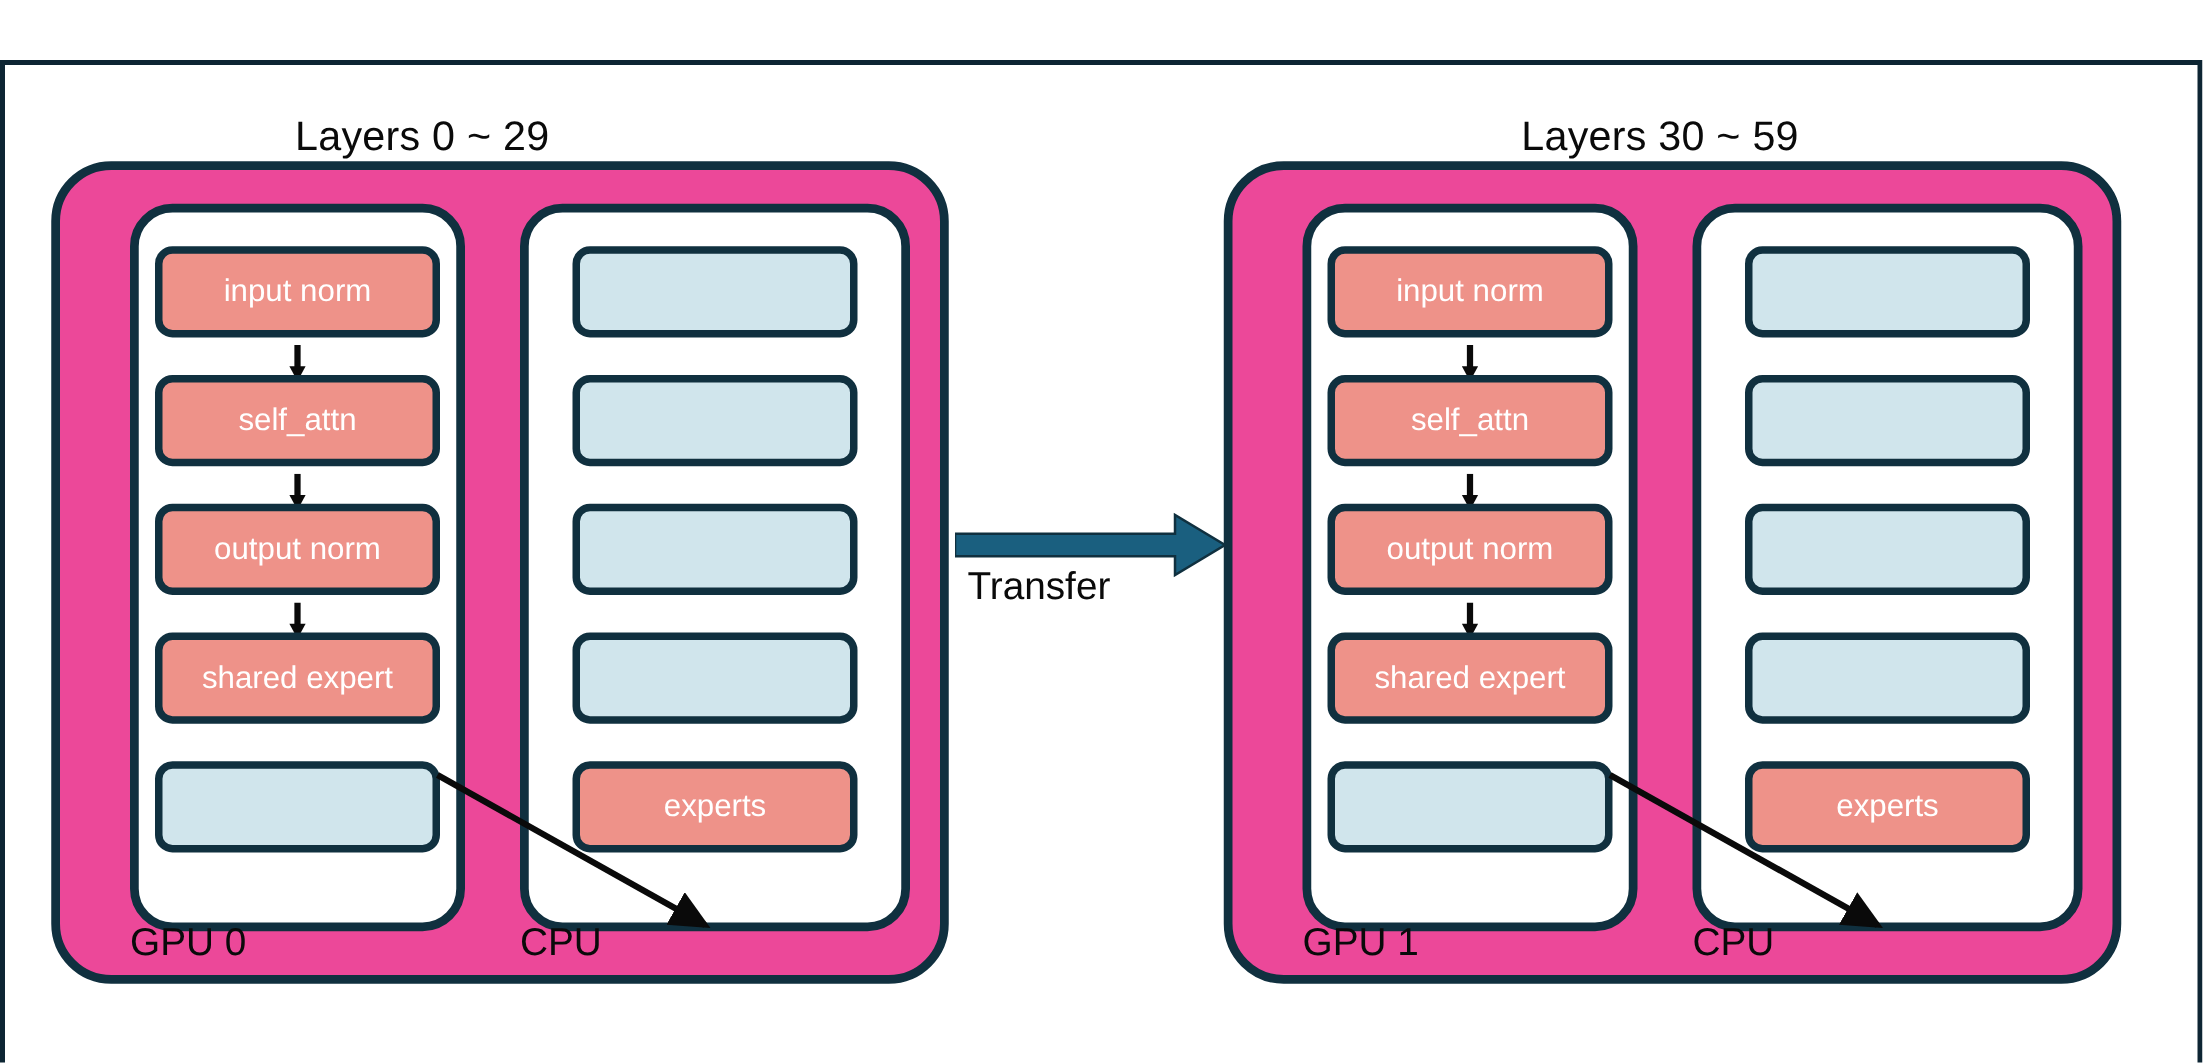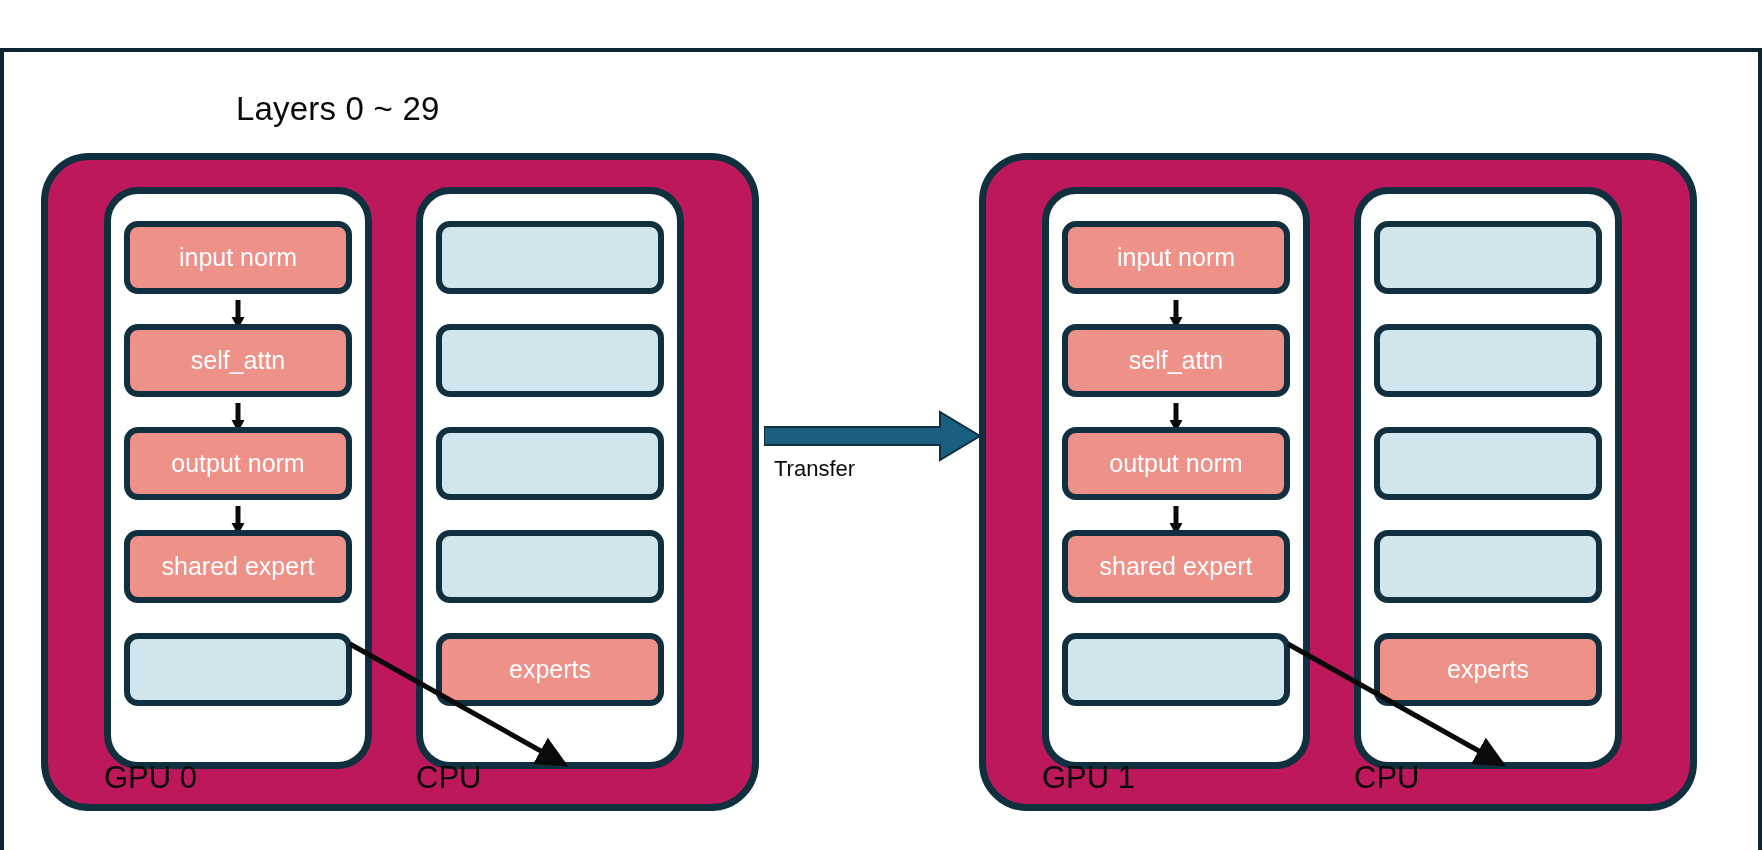--- a/index.html
+++ b/index.html
@@ -31,47 +31,47 @@
     white-space: nowrap;
     letter-spacing: 0.2px;
     font-family: "Liberation Sans", sans-serif;
   }
   #title-left  { left: 232px; top: 38px; }
   #title-right { left: 1213px; top: 38px; }
 
   
   .device {
     position: absolute;
-    top: 101px;
+    top: 77px;
     width: 718px;
     height: 658px;
     border: 7px solid #10303f;
     border-radius: 48px;
-    background: #be185d;
+    background: #ec4899;
     box-sizing: border-box;
   }
   #device-left  { left: 37px; }
   #device-right { left: 975px; }
 
   
   .column {
     position: absolute;
     top: 27px;
     height: 582px;
     border: 7px solid #10303f;
     border-radius: 34px;
     background: #ffffff;
     box-sizing: border-box;
     display: flex;
     flex-direction: column;
     align-items: center;
     padding-top: 27px;
   }
   .column.gpu { left: 56px;  width: 268px; }
-  .column.cpu { left: 368px; width: 268px; }
+  .column.cpu { left: 368px; width: 312px; }
 
   
   .unit {
     position: relative;
     width: 228px;
     height: 73px;
     border: 6px solid #10303f;
     border-radius: 14px;
     box-sizing: border-box;
     display: flex;
@@ -126,33 +126,34 @@
     left: 760px;
     top: 358px;
     width: 218px;
     height: 52px;
   }
   #transfer-label {
     position: absolute;
     left: 770px;
     top: 398px;
     width: 200px;
-    font-size: 22px;
+    font-size: 31px;
     line-height: 38px;
     color: #0a0a0a;
     font-family: "Liberation Sans", sans-serif;
   }
   #transfer-label span { display: block; }
 </style>
 </head>
 <body>
 
 <div id="canvas">
 
   <div class="panel-title" id="title-left">Layers 0 ~ 29</div>
+  <div class="panel-title" id="title-right">Layers 30 ~ 59</div>
 
   <div class="device" id="device-left">
 
     <div class="column gpu" id="gpu-col-left">
         <div class="unit active">
           <span>input norm</span>
           <div class="vflow">
             <svg width="30" height="30" viewBox="0 0 30 30" xmlns="http://www.w3.org/2000/svg">
               <path d="M15,0 L15,20" stroke="#0a0a0a" stroke-width="5" fill="none"></path>
               <path d="M15,29 L8.5,17 L21.5,17 Z" fill="#0a0a0a"></path>

